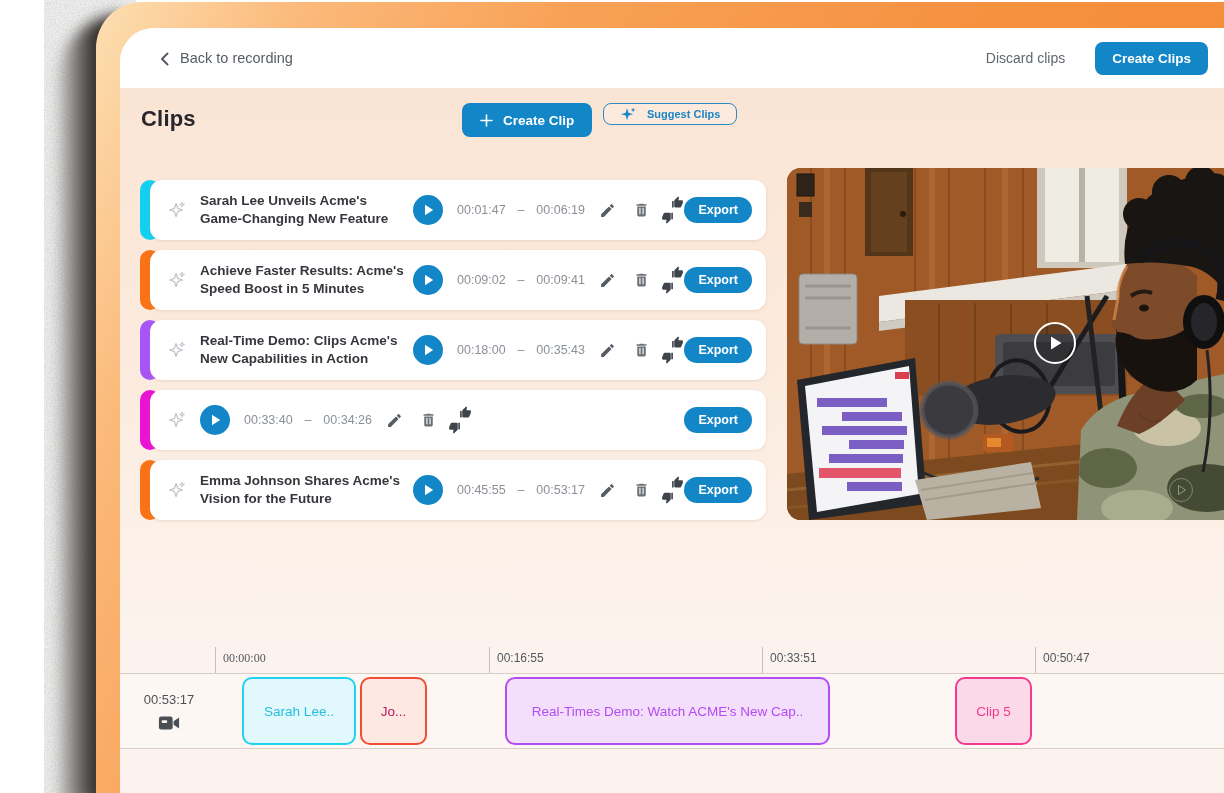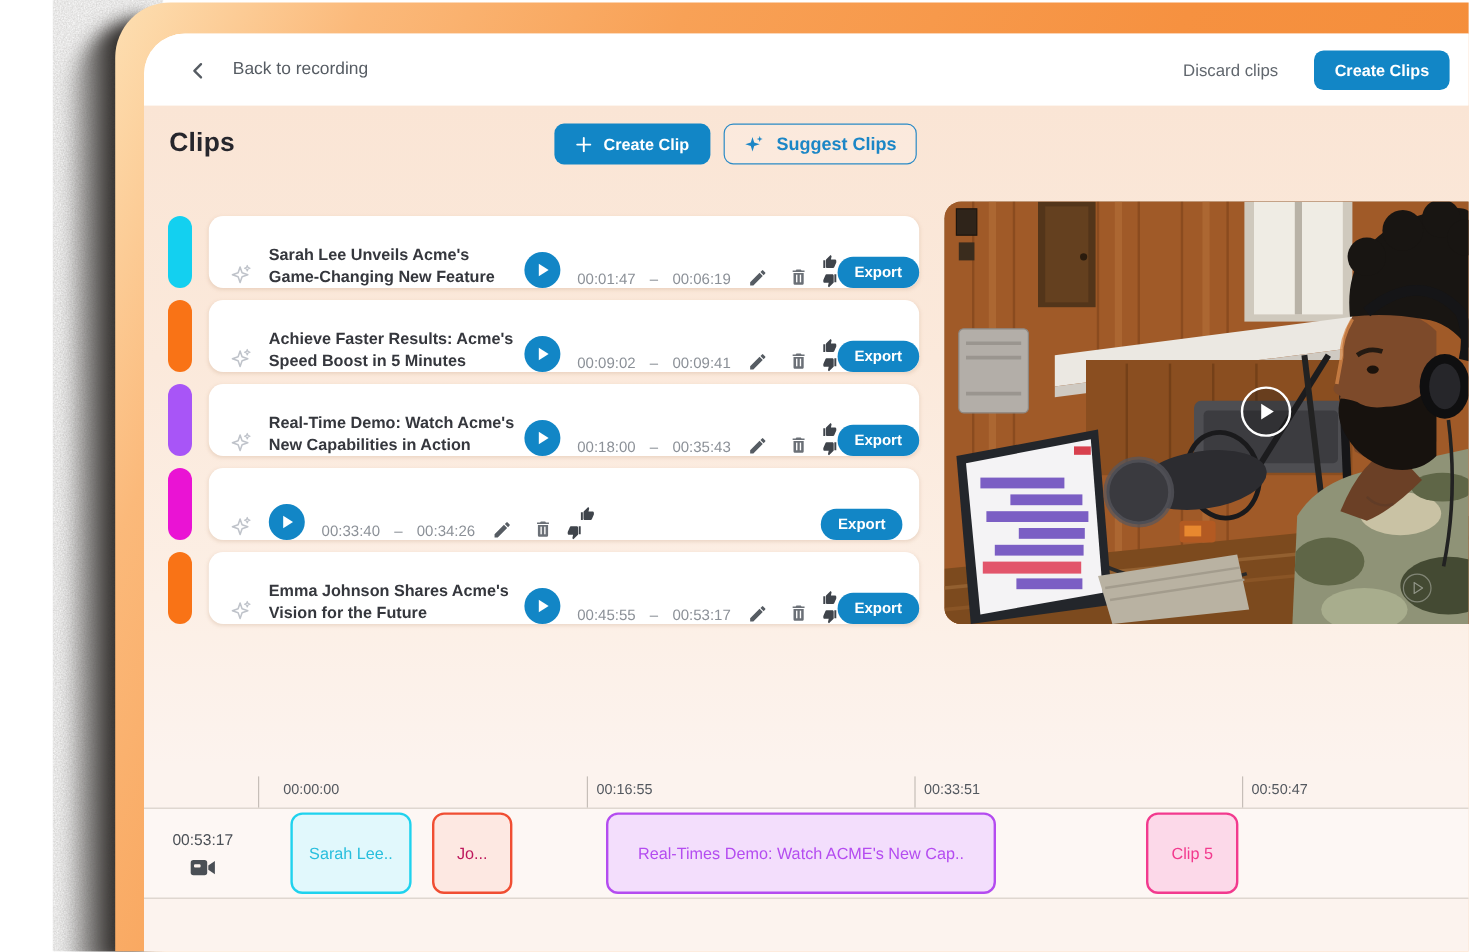--- a/index.html
+++ b/index.html
@@ -17,45 +17,45 @@
     border-top-left-radius:46px;
     background:linear-gradient(115deg,#fddfb2 0%, #fbb97a 14%, #f8a156 32%, #f69140 60%, #f28a35 100%); }
 
   
   .app-card { position:absolute; top:28px; left:120px; right:0; bottom:0;
     background:#ffffff; border-top-left-radius:34px; overflow:hidden; }
 
   
   .app-header { position:absolute; top:0; left:0; right:0; height:60px; background:#ffffff;
     display:flex; align-items:center; padding:0 16px 0 40px; }
-  .back-group { display:flex; align-items:flex-end; gap:25px; cursor:pointer; }
+  .back-group { display:flex; align-items:flex-end; gap:11px; cursor:pointer; }
   .back-label { font-size:14.5px; color:#565c63; }
   .header-spacer { flex:1; }
   .discard-label { font-size:14px; color:#61676e; margin-right:30px; cursor:pointer; }
   .btn-primary { background:#1286c6; color:#ffffff; border:none; border-radius:8px;
     font-family:inherit; font-size:13.5px; font-weight:bold; padding:9px 17px; cursor:pointer; }
 
   
   .app-content { position:absolute; top:60px; left:0; right:0; bottom:0;
     background:linear-gradient(180deg,#fae5d5 0%, #fbe9db 30%, #fcefe5 58%, #fcf3ee 78%, #fcf3ee 100%); }
   .page-title { position:absolute; left:21px; top:18px; font-size:22px; font-weight:800; color:#26262c; letter-spacing:.2px; }
 
   .create-clip-btn { position:absolute; left:342px; top:15px; height:34px; display:flex; align-items:center; gap:10px;
     background:#1286c6; color:#fff; border:none; border-radius:8px; padding:0 18px;
     font-family:inherit; font-size:13.5px; font-weight:bold; cursor:pointer; }
-  .suggest-clips-btn { position:absolute; left:483px; top:15px; height:34px; display:flex; align-items:center; gap:10px;
+  .suggest-clips-btn { position:absolute; left:483px; top:15px; height:22px; display:flex; align-items:center; gap:10px;
     background:rgba(255,255,255,0.18); color:#1b86c6; border:1.5px solid #2a8ac6; border-radius:8px; padding:0 16px;
-    font-family:inherit; font-size:15px; font-weight:bold; cursor:pointer; }
+    font-family:inherit; font-size:11px; font-weight:bold; cursor:pointer; }
 
   
   .clip-list { position:absolute; left:20px; top:92px; width:626px; }
   .clip-row { position:relative; height:60px; margin-bottom:10px; }
   .clip-bar { position:absolute; left:0; top:0; bottom:0; width:20px; border-radius:10px; }
   .clip-card { position:absolute; left:10px; right:0; top:0; bottom:0; background:#ffffff; border-radius:12px;
-    box-shadow:0 1px 3px rgba(190,150,120,0.25); display:flex; align-items:flex-end; padding:0 14px 0 16px;margin-left:24px; }
+    box-shadow:0 1px 3px rgba(190,150,120,0.25); display:flex; align-items:center; padding:0 14px 0 16px; }
   .sparkle-gray { width:22px; height:22px; flex:0 0 22px; margin-right:12px; }
   .clip-title { flex:0 0 205px; font-size:13.5px; font-weight:bold; color:#35373d; line-height:1.35; margin-right:8px; }
   .play-btn { width:30px; height:30px; border-radius:50%; background:#1286c6; border:none; cursor:pointer;
     display:flex; align-items:center; justify-content:center; flex:0 0 30px; margin-right:14px; }
   .clip-times { flex:0 0 128px; display:flex; justify-content:space-between; align-items:center;
     font-size:12.5px; color:#8b9097; margin-right:14px; }
   .icon-btn { background:none; border:none; cursor:pointer; padding:0; display:flex; align-items:center; justify-content:center; }
   .edit-btn { margin-right:17px; }
   .del-btn { margin-right:11px; }
   .thumbs { display:flex; flex-direction:column; width:24px; }
@@ -226,21 +226,21 @@
       <button class="export-btn">Export</button>
     </div>
   </div>
         <div class="clip-row">
     <span class="clip-bar" style="background: rgb(168, 85, 247);"></span>
     <div class="clip-card">
       <svg class="sparkle-gray" viewBox="0 0 24 24">
         <path d="M11 5 L12.8 10.2 L18 12 L12.8 13.8 L11 19 L9.2 13.8 L4 12 L9.2 10.2 Z" fill="none" stroke="#bfc3ca" stroke-width="1.4" stroke-linejoin="round"></path>
         <path d="M17.5 3.5 L18.2 5.3 L20 6 L18.2 6.7 L17.5 8.5 L16.8 6.7 L15 6 L16.8 5.3 Z" fill="none" stroke="#bfc3ca" stroke-width="1.1" stroke-linejoin="round"></path>
       </svg>
-      <div class="clip-title">Real-Time Demo: Watch Acme's New Capabilities in Action</div>
+      <div class="clip-title">Real-Time Demo: Clips Acme's New Capabilities in Action</div>
       <button class="play-btn">
         <svg width="11" height="12" viewBox="0 0 11 12">
           <polygon points="2,0.8 2,11.2 10.2,6" fill="#ffffff"></polygon>
         </svg>
       </button>
       <div class="clip-times">
         <span>00:18:00</span>
         <span>–</span>
         <span>00:35:43</span>
       </div>
@@ -491,21 +491,21 @@
             <polygon points="1.5,0.5 1.5,9.5 8.5,5" fill="none" stroke="rgba(255,255,255,0.7)"></polygon>
           </svg>
       </div>
     </div>
 
     <div class="timeline">
       <div class="tl-track-bg"></div>
       <div id="tl-ticks">
           <div>
     <div class="tl-tick" style="left: 95px;"></div>
-    <div class="tl-tick-label" style="left: 116px;">00:00:00</div>
+    <div class="tl-tick-label" style="left: 103px; font-family: Liberation Serif, serif;">00:00:00</div>
   </div>
           <div>
     <div class="tl-tick" style="left: 369px;"></div>
     <div class="tl-tick-label" style="left: 377px; text-align: center;">00:16:55</div>
   </div>
           <div>
     <div class="tl-tick" style="left: 642px;"></div>
     <div class="tl-tick-label" style="left: 650px;">00:33:51</div>
   </div>
           <div>
@@ -513,21 +513,21 @@
     <div class="tl-tick-label" style="left: 923px;">00:50:47</div>
   </div>
         </div>
       <div class="tl-duration">00:53:17</div>
       <svg class="tl-camera" viewBox="0 0 24 20">
         <rect x="1" y="3" width="15" height="14" rx="2.5" fill="#4a4f55"></rect>
         <polygon points="17,8 23,4 23,16 17,12" fill="#4a4f55"></polygon>
         <rect x="4" y="7" width="6" height="3" rx="1" fill="#fcf3ee"></rect>
       </svg>
       <div id="tl-segments">
-          <div class="tl-segment" style="left: 122px; width: 101px; border-color: rgb(31, 210, 238); background: rgb(225, 248, 252); color: rgb(39, 190, 221);">
+          <div class="tl-segment" style="left: 122px; width: 114px; border-color: rgb(31, 210, 238); background: rgb(225, 248, 252); color: rgb(39, 190, 221);">
     <span>Sarah Lee..</span>
   </div>
           <div class="tl-segment" style="left: 240px; width: 67px; border-color: rgb(240, 78, 51); background: rgb(253, 232, 226); color: #be185d;">
     <span>Jo...</span>
   </div>
           <div class="tl-segment" style="left: 385px; width: 325px; border-color: rgb(180, 76, 240); background: rgb(243, 222, 252); color: rgb(180, 76, 240);">
     <span>Real-Times Demo: Watch ACME's New Cap..</span>
   </div>
           <div class="tl-segment" style="left: 835px; width: 77px; border-color: rgb(242, 58, 142); background: rgb(252, 217, 233); color: rgb(242, 58, 142);">
     <span>Clip 5</span>

